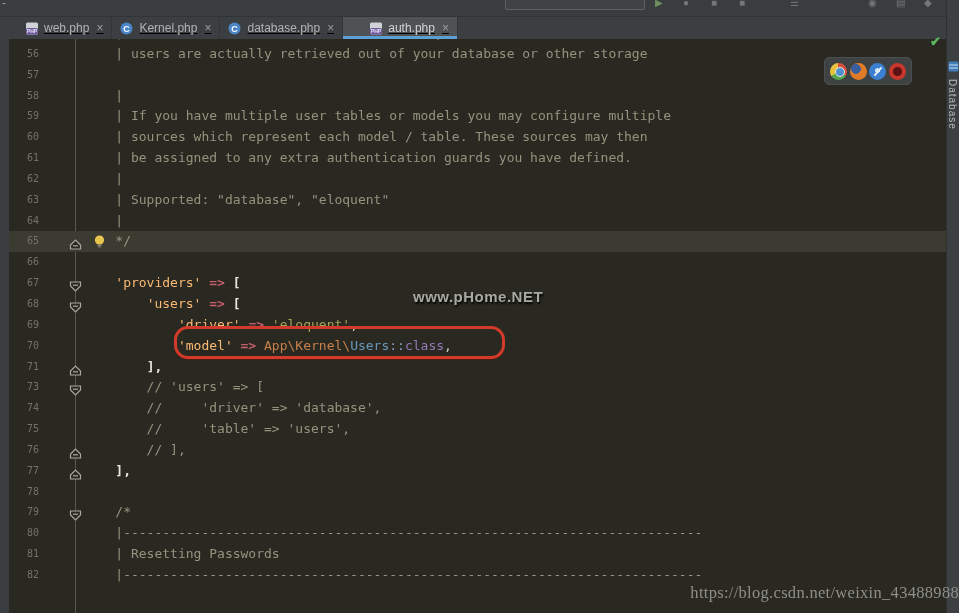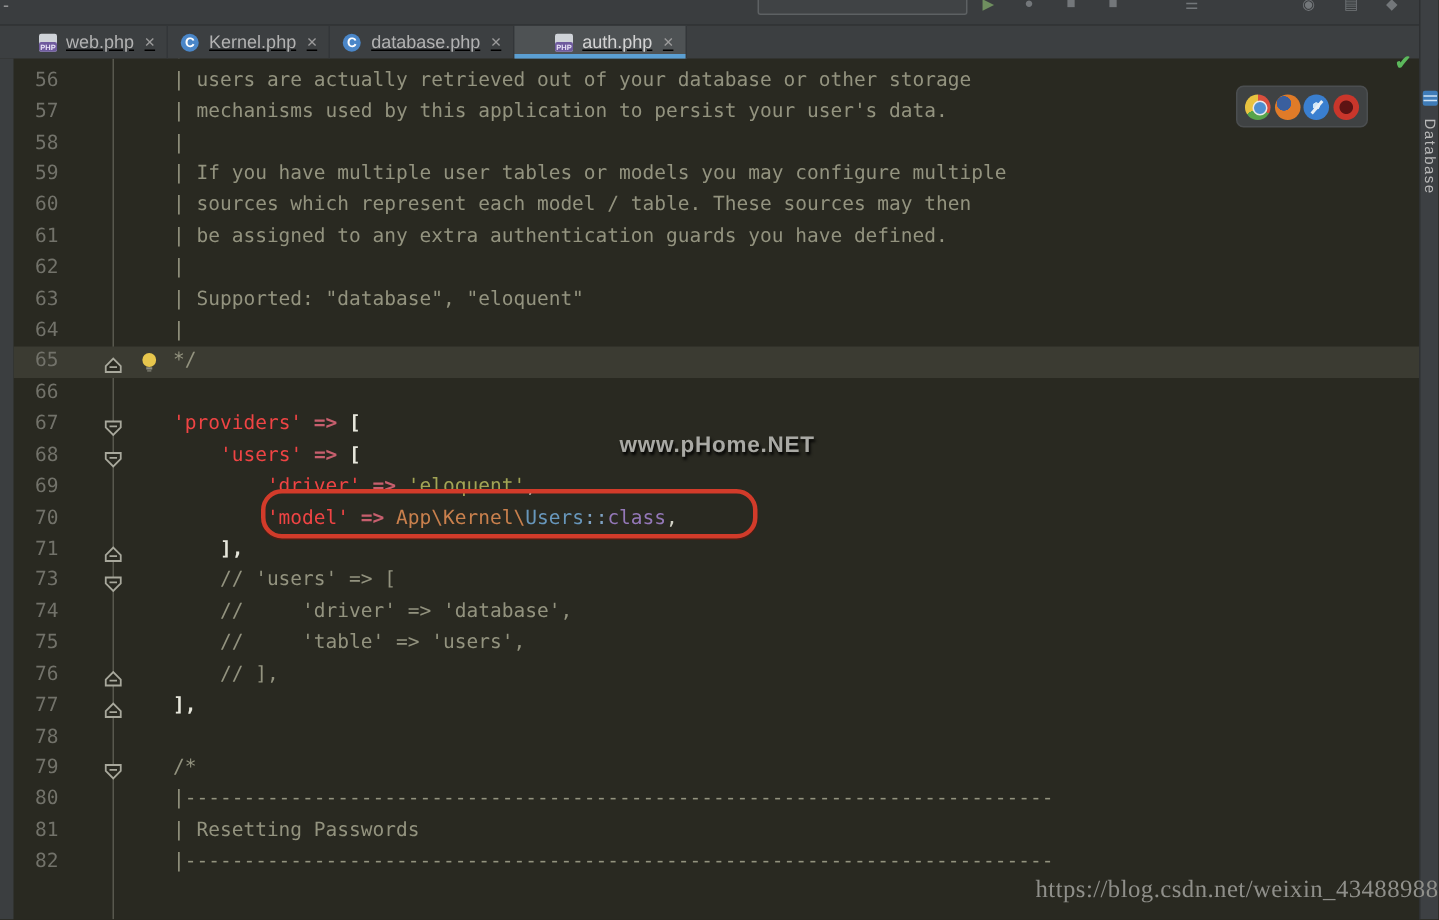--- a/index.html
+++ b/index.html
@@ -40,30 +40,30 @@
               letter-spacing:1px; }
 
   
   .editor { position:absolute; left:9px; top:39px; width:937px; height:574px;
             background:#292921; overflow:hidden;
             font-family:"DejaVu Sans Mono", monospace; font-size:13px; }
   #rows { margin-top:-16px; position:relative; }
   .row { position:relative; height:20.85px; line-height:20.85px; white-space:pre; }
   .row.current { background:#3b3b32; }
   .lnum { position:absolute; left:0; width:30px; text-align:right; color:#72726a;
-          font-size:13px; }
+          font-size:10px; }
   .fold { position:absolute; left:60px; top:5px; width:13px; height:11px; }
   .bulb { position:absolute; left:84px; top:3px; width:13px; height:15px; }
   .code { position:absolute; left:75px; white-space:pre; }
   .fold-guide { position:absolute; left:66px; top:0; bottom:0; width:1px;
                 background:rgba(165,165,152,.38); }
 
   
   .cm   { color:#93937f; }
-  .key  { color:#ef4444;margin-top:48px; }
+  .key  { color:#fdba74;margin-top:48px; }
   .str  { color:#a2a455; }
   .arrow{ color:#c75f6e; font-weight:bold; }
   .br   { color:#e6e6db; font-weight:bold; }
   .ns   { color:#c9804d; }
   .cls  { color:#6897bb; }
   .op   { color:#7fa3c4; }
   .kw   { color:#9478b8; }
   .pl   { color:#d2d2c6; }
 
   
@@ -159,21 +159,21 @@
     </svg>
     <div class="db-label">Database</div>
   </div>
 </div>
 
 <div class="editor">
   <div class="fold-guide"></div>
   <div id="rows">
       <div class="row"><span class="lnum">55</span><span class="code"><span class="cm">    | All authentication drivers have a user provider. This defines how the</span></span></div>
       <div class="row"><span class="lnum">56</span><span class="code"><span class="cm">    | users are actually retrieved out of your database or other storage</span></span></div>
-      <div class="row"><span class="lnum">57</span><span class="code"><span class="cm">    | mechanisms used by this application to persist your user's data.</span></span></div>
+      <div class="row"><span class="lnum">57</span></div>
       <div class="row"><span class="lnum">58</span><span class="code"><span class="cm">    |</span></span></div>
       <div class="row"><span class="lnum">59</span><span class="code"><span class="cm">    | If you have multiple user tables or models you may configure multiple</span></span></div>
       <div class="row"><span class="lnum">60</span><span class="code"><span class="cm">    | sources which represent each model / table. These sources may then</span></span></div>
       <div class="row"><span class="lnum">61</span><span class="code"><span class="cm">    | be assigned to any extra authentication guards you have defined.</span></span></div>
       <div class="row"><span class="lnum">62</span><span class="code"><span class="cm">    |</span></span></div>
       <div class="row"><span class="lnum">63</span><span class="code"><span class="cm">    | Supported: "database", "eloquent"</span></span></div>
       <div class="row"><span class="lnum">64</span><span class="code"><span class="cm">    |</span></span></div>
       <div class="row current"><span class="lnum">65</span><span class="fold"><svg width="13" height="11" viewBox="0 0 13 11">
             <path d="M1.5 10 H11.5 V6 L6.5 1 L1.5 6 Z" fill="#292921" stroke="#a8a89c" stroke-width="1.2"></path>
             <line x1="4" y1="6.8" x2="9" y2="6.8" stroke="#a8a89c" stroke-width="1.2"></line>

